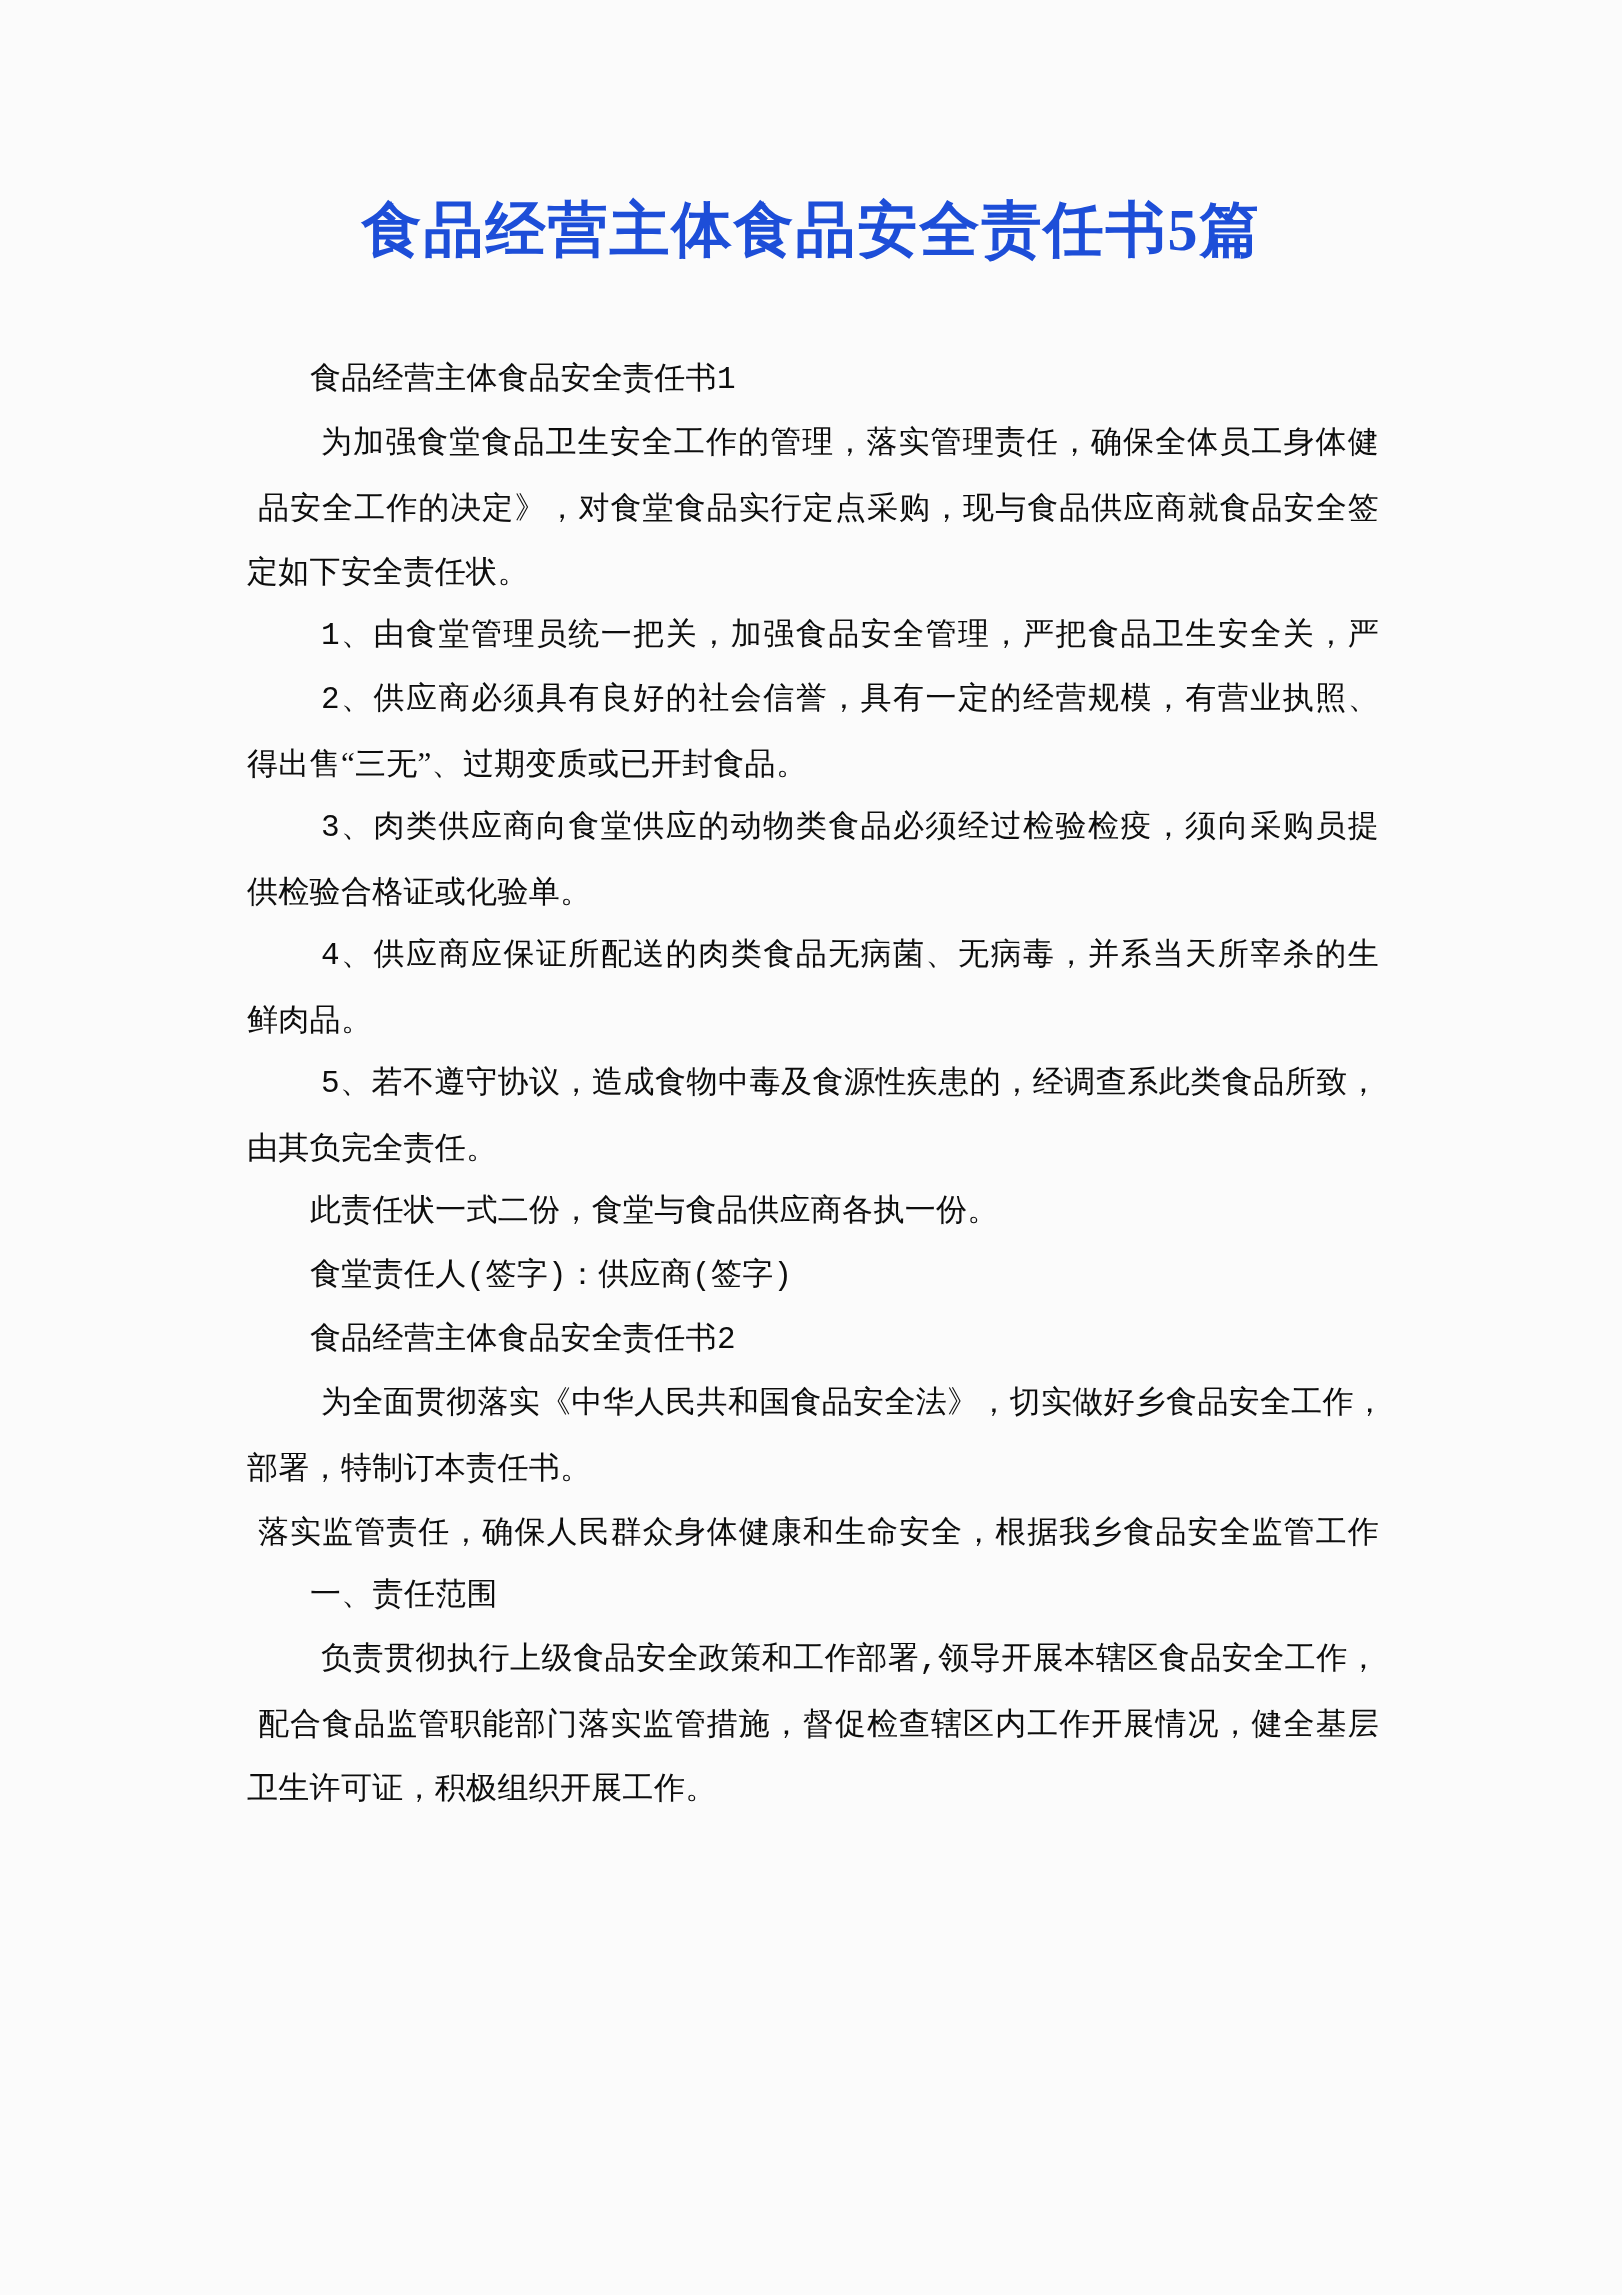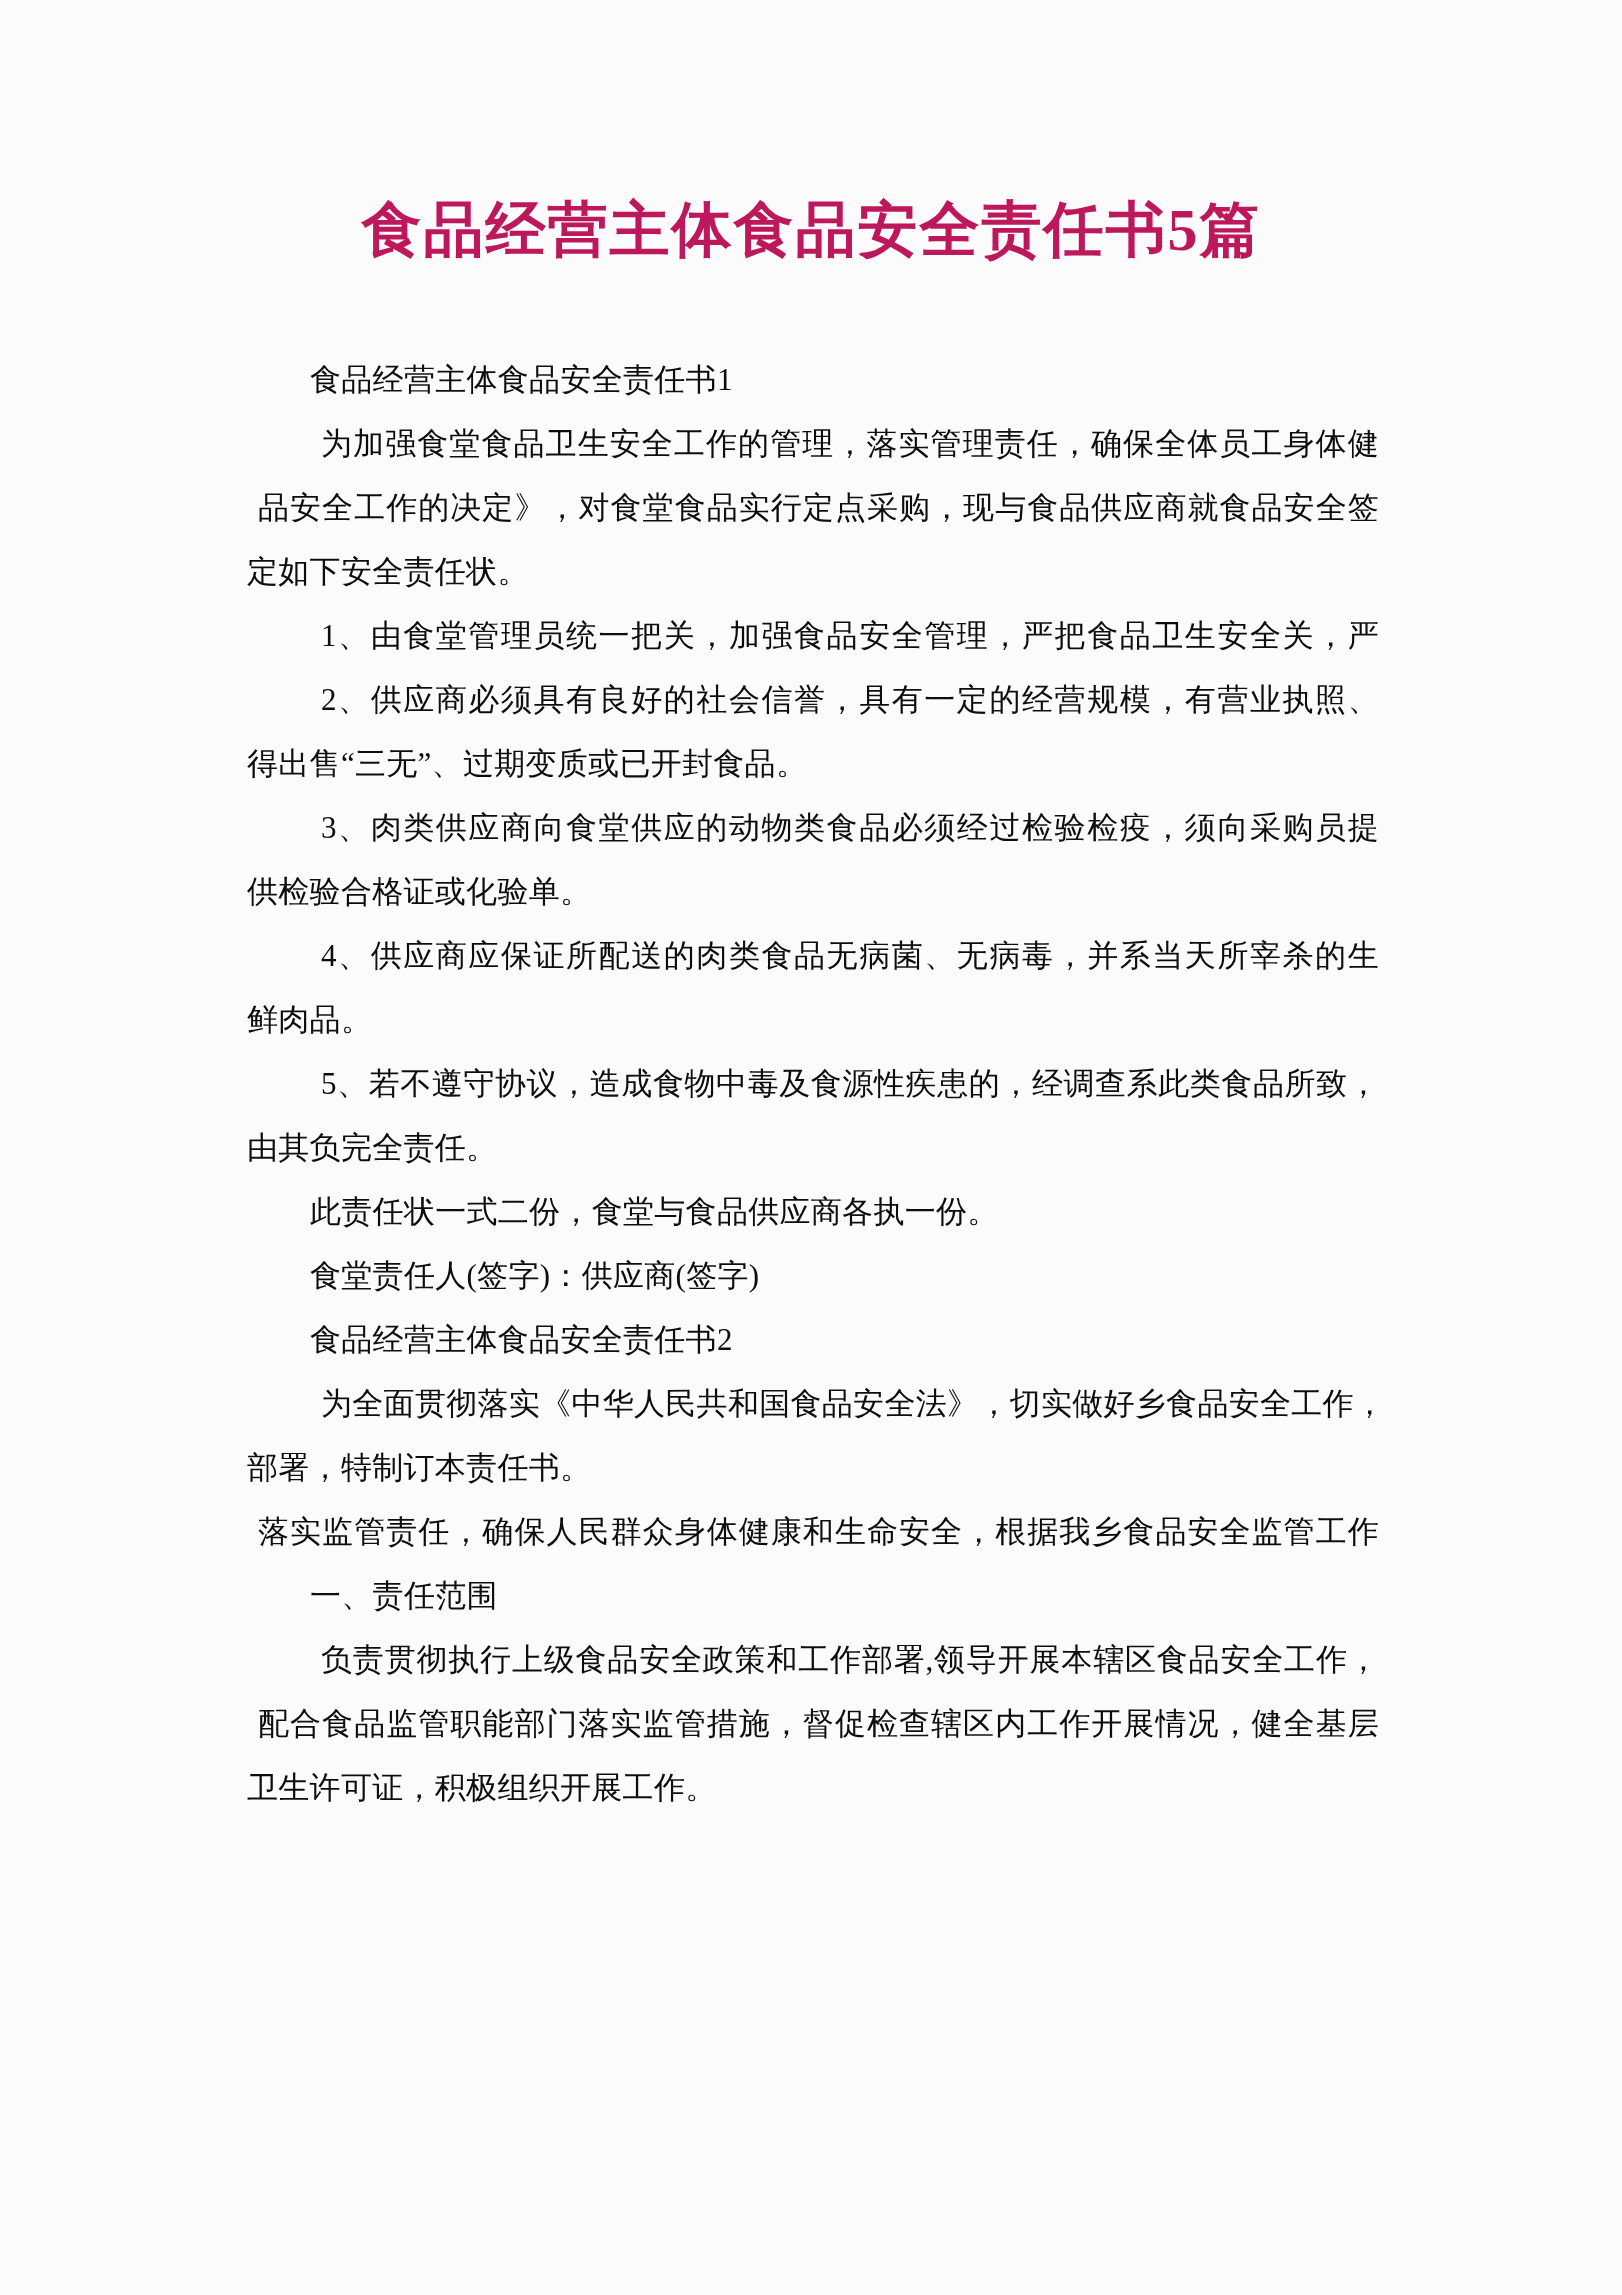--- a/index.html
+++ b/index.html
@@ -25,41 +25,42 @@
     position: absolute;
     top: 194px;
     left: 0;
     width: 1623px;
     margin: 0;
     text-align: center;
     font-weight: 700;
     font-size: 60px;
     line-height: 73px;
     letter-spacing: 2px;
-    color: #be185d;
+    color: #1d4ed8;
     font-family: "Liberation Serif", "DejaVu Serif", serif;
   }
   .doc-body {
     position: absolute;
     left: 247px;
     top: 348px;
     width: 1132px;
     color: #0d0d0d;
   }
   .line {
     height: 64px;
     line-height: 64px;
     font-size: 31px;
     white-space: nowrap;
     text-align: justify;
     text-align-last: left;
     letter-spacing: 0.3px;
   }
   .line.indent {
     padding-left: 63px;
+    font-family: Liberation Mono, monospace;
   }
   .line.full {
     text-align-last: justify;
     margin-left: 11px;
   }
 </style>
 </head>
 <body style="background: rgb(251, 251, 251);">
 
 <div class="page">

